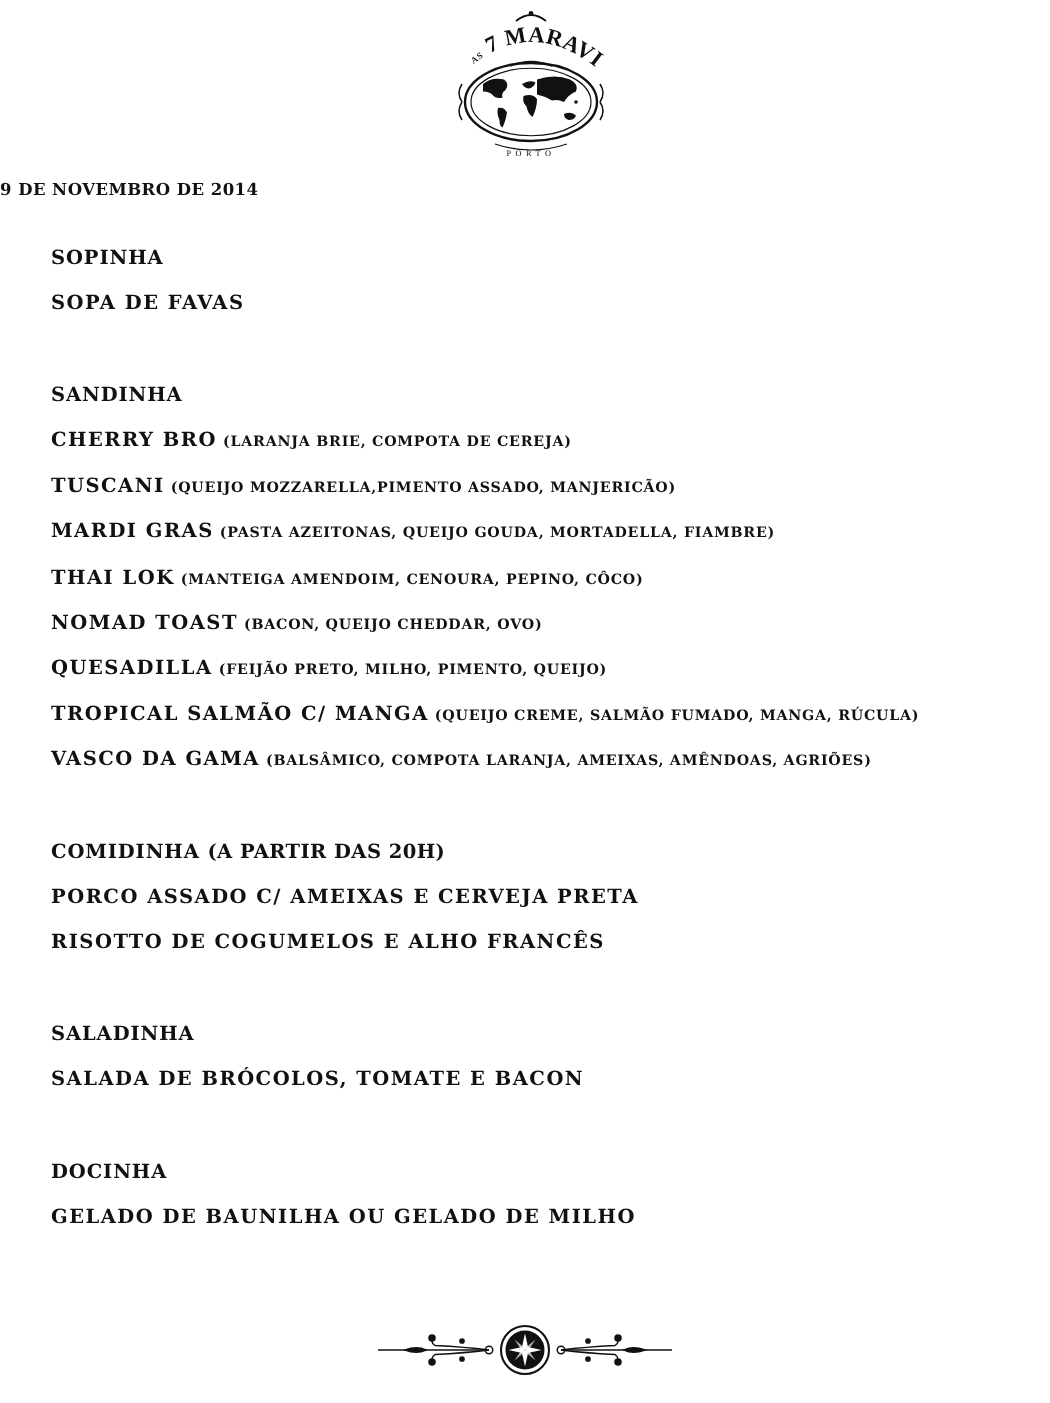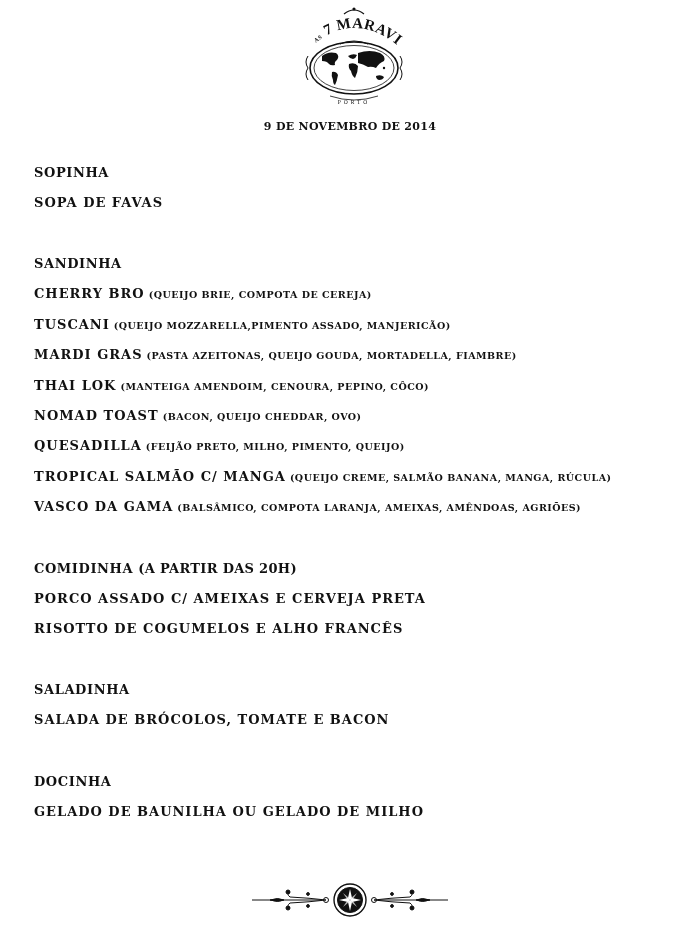--- a/index.html
+++ b/index.html
@@ -1,19 +1,19 @@
 <!DOCTYPE html>
 <html><head>
 <meta charset="utf-8">
 <style>
   html, body { margin: 0; padding: 0; background: #ffffff; }
   body { width: 700px; height: 935px; position: relative; overflow: hidden; color: #111111;
          font-family: "DejaVu Serif", "Liberation Serif", serif; }
   .logo { position: absolute; left: 300px; top: 4px; width: 108px; height: 106px; }
-  .date { position: absolute; left: 0; width: 700px; top: 120px; text-align: center;
+  .date { position: absolute; left: 0; width: 700px; top: 120px; text-align: left;
           font-size: 11px; font-weight: bold; letter-spacing: 0.3px; }
   .menu { position: absolute; left: 34px; top: 164px; width: 600px; }
   .section { margin-bottom: 31px; }
   .section-title { font-size: 13px; font-weight: bold; letter-spacing: 0.6px; height: 30px; line-height: 18px; }
   .section-title .note { font-size: 13px; letter-spacing: 0.3px; }
   .item { font-size: 13px; font-weight: bold; letter-spacing: 1px; height: 30.4px; line-height: 18px; white-space: nowrap; }
   .item .desc { font-size: 9.5px; letter-spacing: 0.5px; margin-left: 4px; }
   .ornament { position: absolute; left: 250px; top: 882px; width: 200px; height: 36px; }
 </style>
 </head>
@@ -59,27 +59,27 @@
 
 <div class="menu">
 
   <div class="section">
     <div class="section-title"><span>SOPINHA</span></div>
     <div class="item"><span>SOPA DE FAVAS</span></div>
   </div>
 
   <div class="section">
     <div class="section-title"><span>SANDINHA</span></div>
-    <div class="item"><span>CHERRY BRO</span><span class="desc">(QUEIJO BRIE, COMPOTA DE CEREJA)</span></div>
+    <div class="item"><span>CHERRY BRO</span><span class="desc">(LARANJA BRIE, COMPOTA DE CEREJA)</span></div>
     <div class="item"><span>TUSCANI</span><span class="desc">(QUEIJO MOZZARELLA,PIMENTO ASSADO, MANJERICÃO)</span></div>
     <div class="item"><span>MARDI GRAS</span><span class="desc">(PASTA AZEITONAS, QUEIJO GOUDA, MORTADELLA, FIAMBRE)</span></div>
     <div class="item"><span>THAI LOK</span><span class="desc">(MANTEIGA AMENDOIM, CENOURA, PEPINO, CÔCO)</span></div>
     <div class="item"><span>NOMAD TOAST</span><span class="desc">(BACON, QUEIJO CHEDDAR, OVO)</span></div>
     <div class="item"><span>QUESADILLA</span><span class="desc">(FEIJÃO PRETO, MILHO, PIMENTO, QUEIJO)</span></div>
-    <div class="item"><span>TROPICAL SALMÃO C/ MANGA</span><span class="desc">(QUEIJO CREME, SALMÃO BANANA, MANGA, RÚCULA)</span></div>
+    <div class="item"><span>TROPICAL SALMÃO C/ MANGA</span><span class="desc">(QUEIJO CREME, SALMÃO FUMADO, MANGA, RÚCULA)</span></div>
     <div class="item"><span>VASCO DA GAMA</span><span class="desc">(BALSÂMICO, COMPOTA LARANJA, AMEIXAS, AMÊNDOAS, AGRIÕES)</span></div>
   </div>
 
   <div class="section">
     <div class="section-title"><span>COMIDINHA</span> <span class="note">(A PARTIR DAS 20H)</span></div>
     <div class="item"><span>PORCO ASSADO C/ AMEIXAS E CERVEJA PRETA</span></div>
     <div class="item"><span>RISOTTO DE COGUMELOS E ALHO FRANCÊS</span></div>
   </div>
 
   <div class="section">

